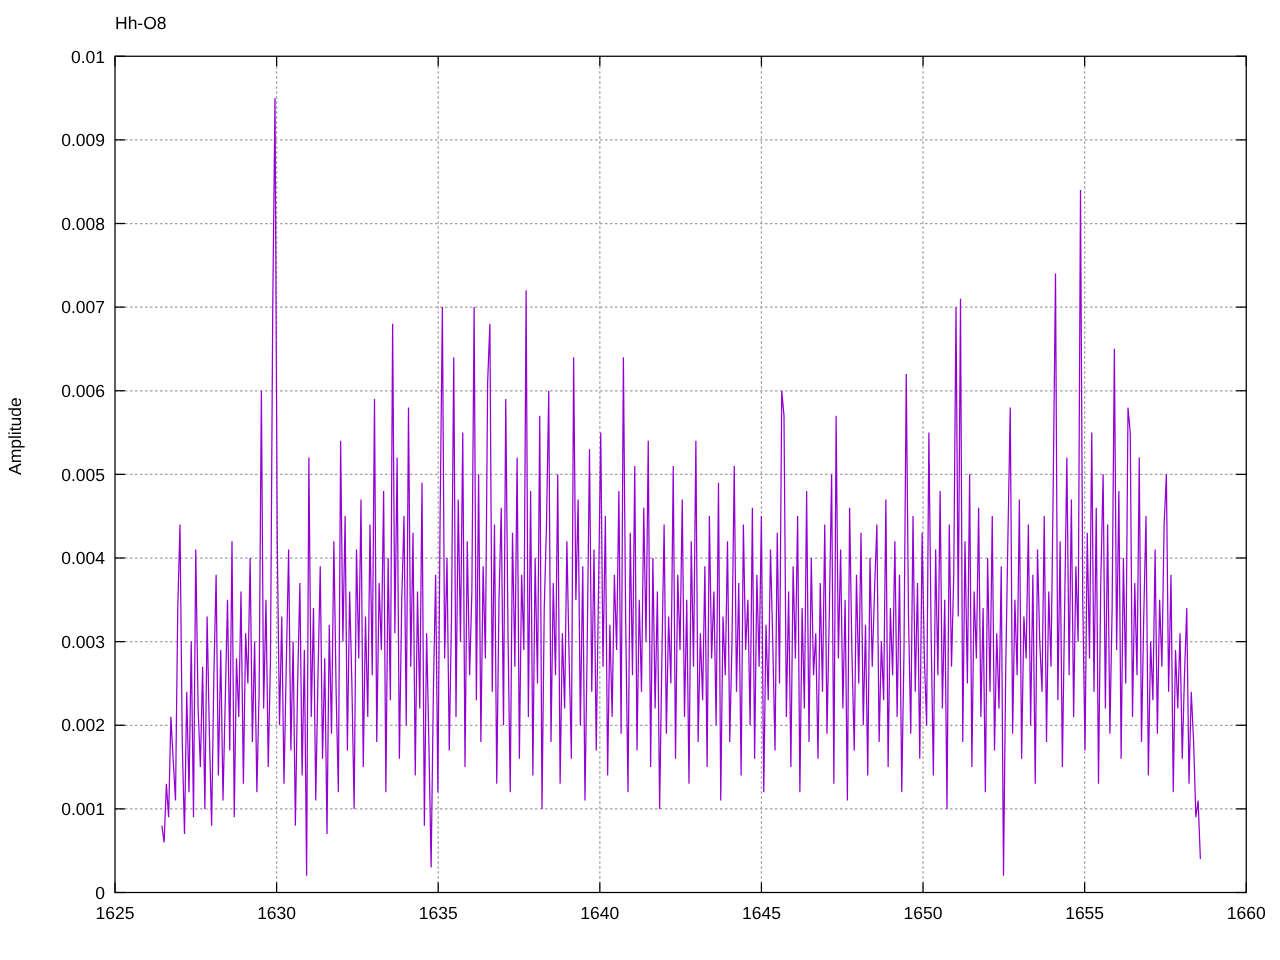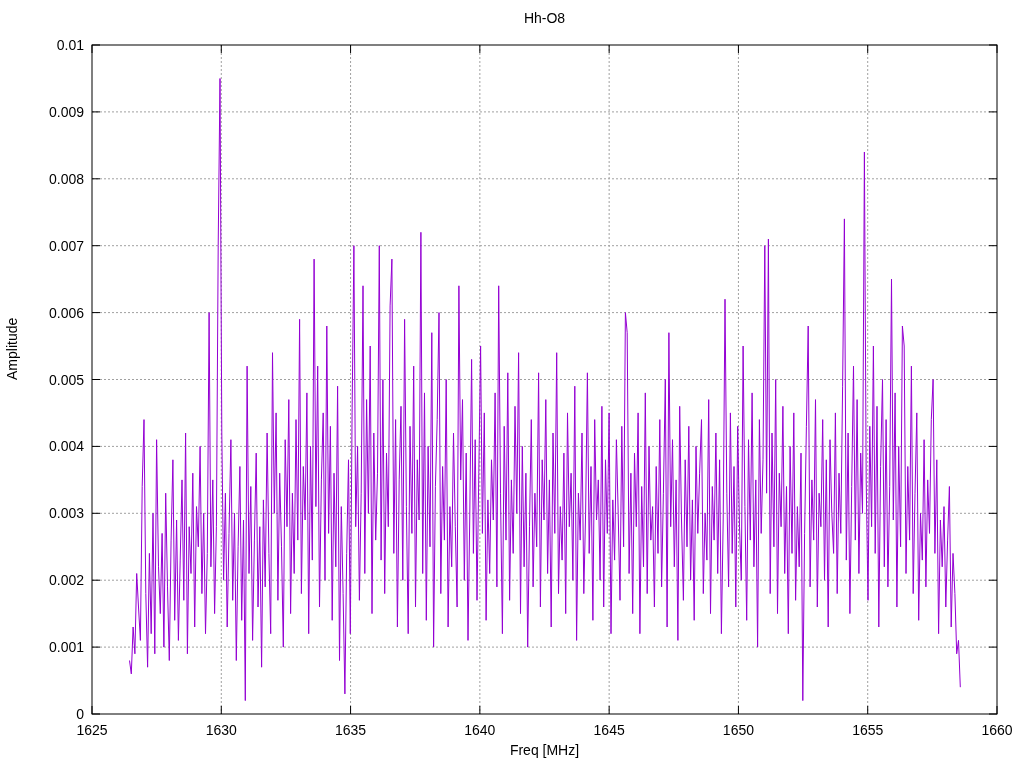--- a/index.html
+++ b/index.html
@@ -13,21 +13,20 @@
     width: 1024px;
     height: 768px;
     background: #ffffff;
     overflow: hidden;
   }
   #chart-title {
     position: absolute;
     left: 92px;
     top: 10px;
     width: 905px;
-    text-align: center;
     font-size: 14px;
     color: #000000;
   }
   #x-axis-title {
     position: absolute;
     left: 92px;
     top: 742px;
     width: 905px;
     text-align: center;
     font-size: 14px;
@@ -124,15 +123,14 @@
       <line x1="92" y1="178.79999999999995" x2="100" y2="178.79999999999995" stroke="#000000" stroke-width="1"></line>
       <line x1="997" y1="178.79999999999995" x2="989" y2="178.79999999999995" stroke="#000000" stroke-width="1"></line>
       <text x="84" y="183.79999999999995" text-anchor="end">0.008</text>
       <line x1="92" y1="111.90000000000009" x2="100" y2="111.90000000000009" stroke="#000000" stroke-width="1"></line>
       <line x1="997" y1="111.90000000000009" x2="989" y2="111.90000000000009" stroke="#000000" stroke-width="1"></line>
       <text x="84" y="116.90000000000009" text-anchor="end">0.009</text>
       <line x1="92" y1="45" x2="100" y2="45" stroke="#000000" stroke-width="1"></line>
       <line x1="997" y1="45" x2="989" y2="45" stroke="#000000" stroke-width="1"></line>
       <text x="84" y="50" text-anchor="end">0.01</text>
     </svg>
-  <div id="x-axis-title">Freq [MHz]</div>
   <div id="y-axis-title">Amplitude</div>
 </div>
 
 </body></html>

